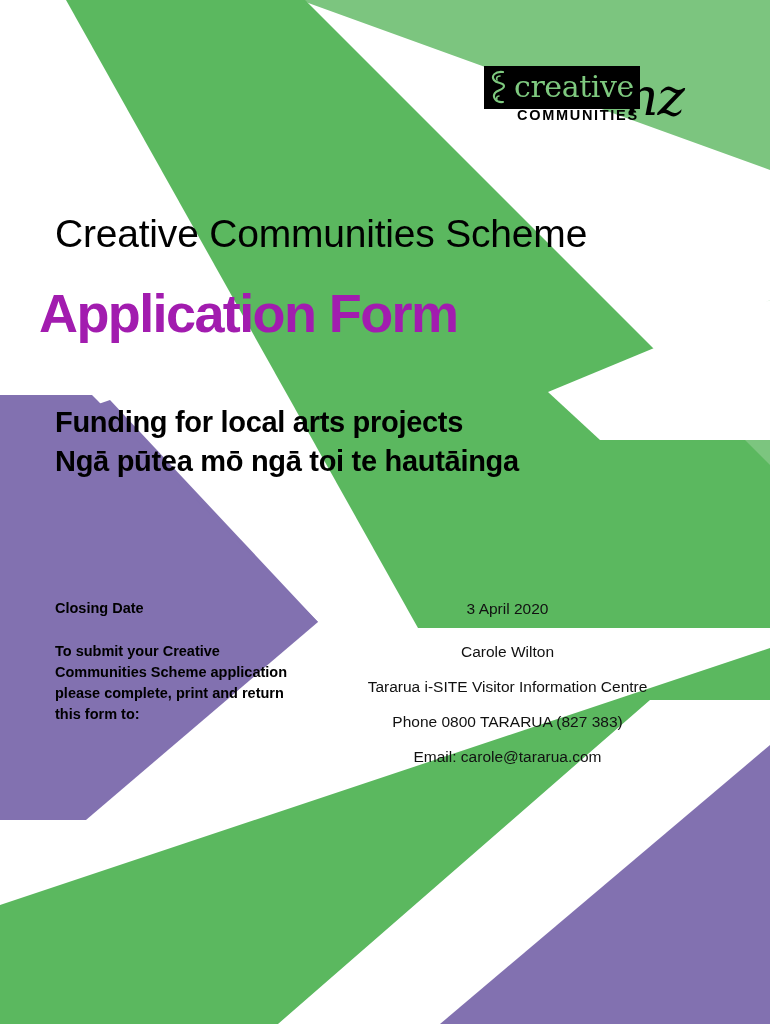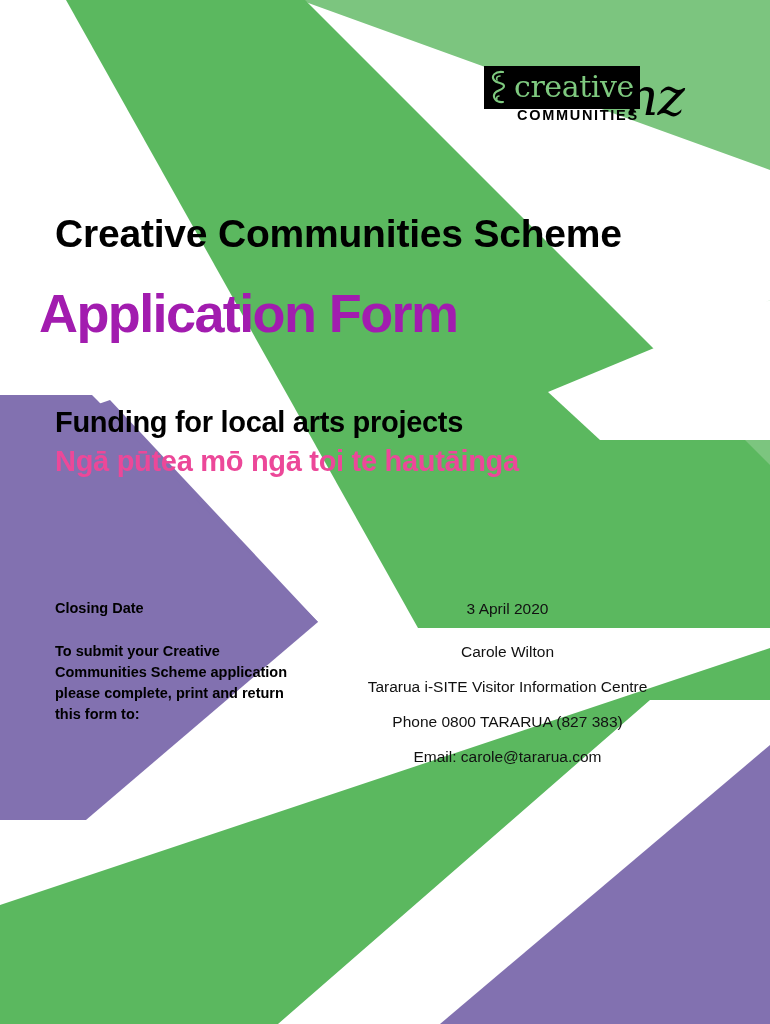--- a/index.html
+++ b/index.html
@@ -88,21 +88,21 @@
   .content {
     position: relative;
     z-index: 4;
   }
 
   .title-eyebrow {
     position: absolute;
     left: 55px;
     top: 212px;
     font-size: 39px;
-    font-weight: bold;
+    font-weight: normal;
     color: #000000;
     letter-spacing: -0.2px;
     white-space: nowrap;
   }
 
   .title-main {
     position: absolute;
     left: 39px;
     top: 282px;
     font-size: 54px;
@@ -122,21 +122,21 @@
     letter-spacing: -0.3px;
     white-space: nowrap;
   }
 
   .subtitle-mi {
     position: absolute;
     left: 55px;
     top: 445px;
     font-size: 29px;
     font-weight: bold;
-    color: #ec4899;
+    color: #000000;
     letter-spacing: -0.3px;
     white-space: nowrap;
   }
 
   
   .details {
     position: absolute;
     left: 55px;
     top: 598px;
     width: 660px;

